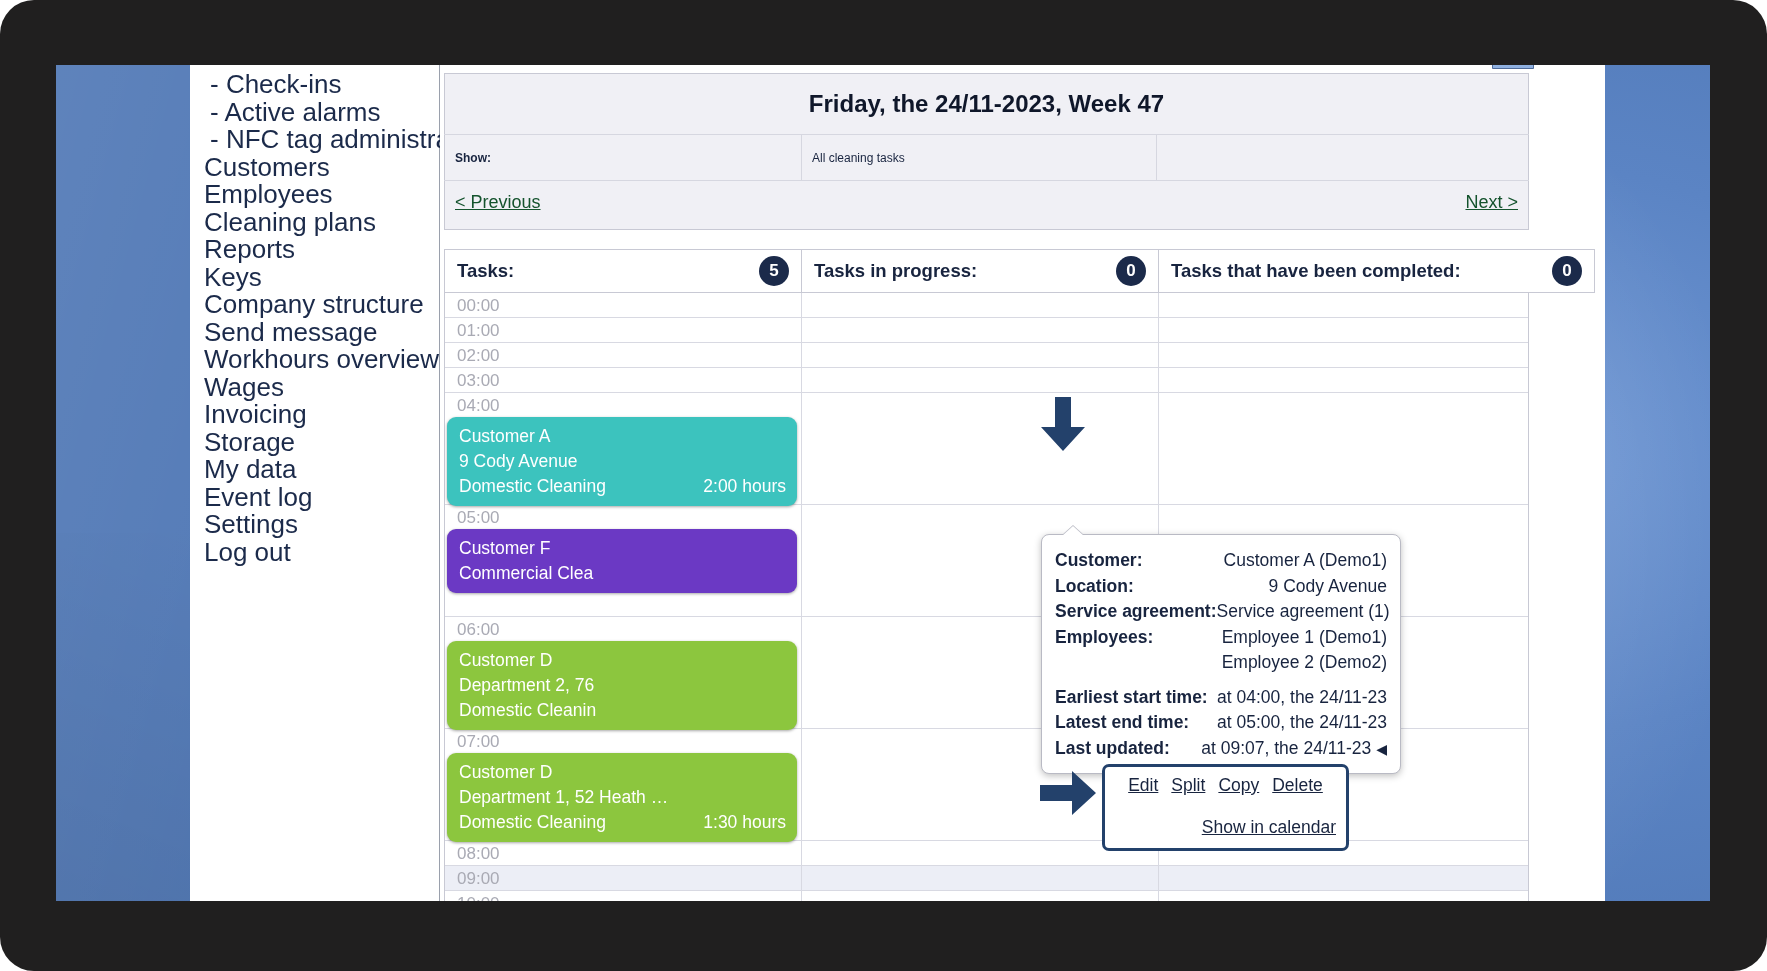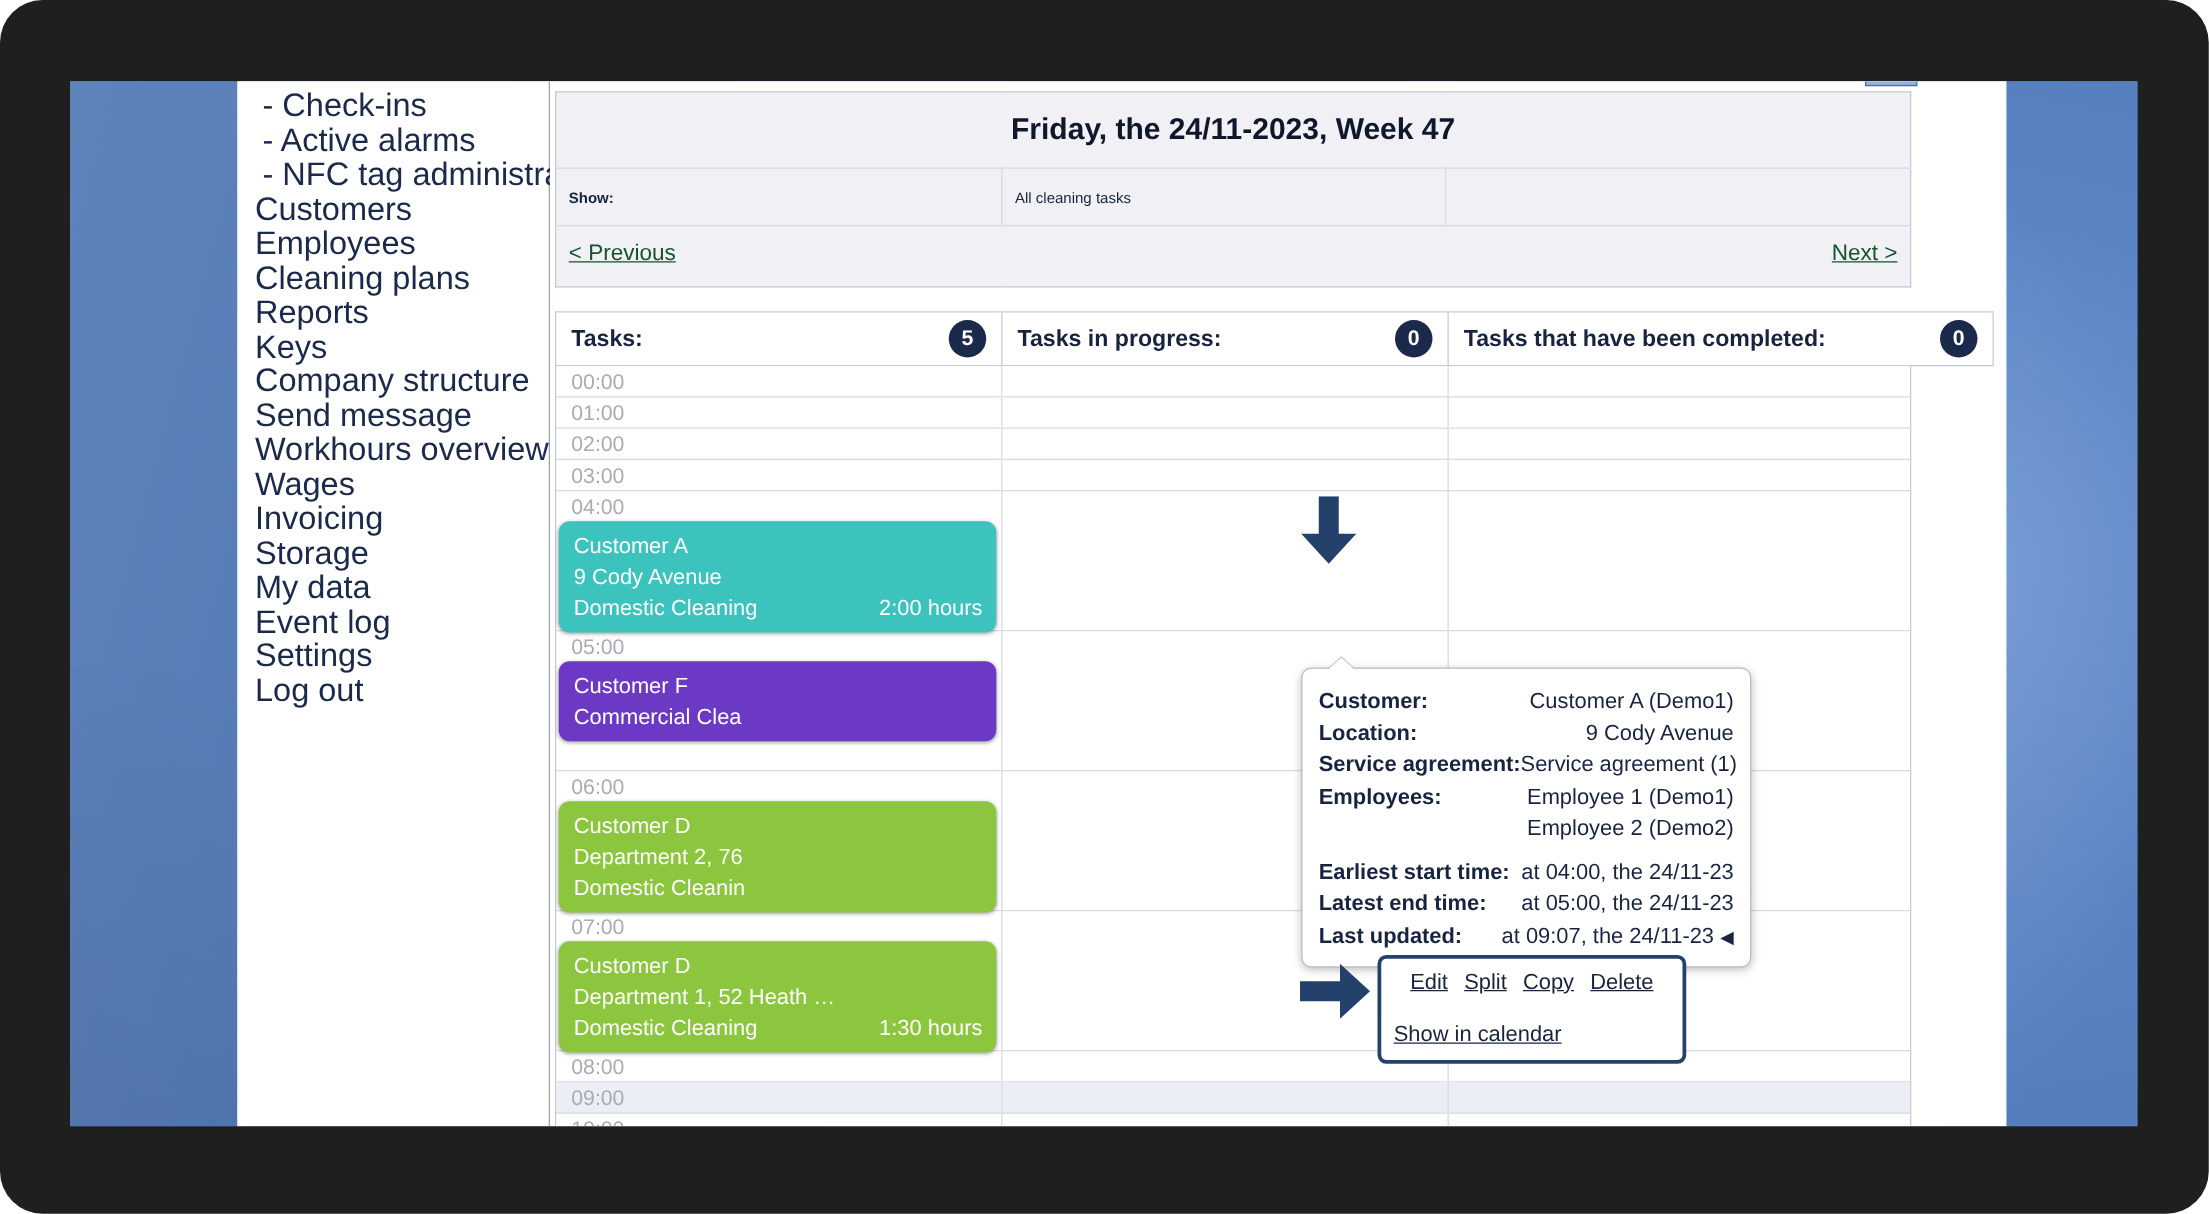--- a/index.html
+++ b/index.html
@@ -272,21 +272,21 @@
   
   #context-menu {
     position: absolute;
     left: 658px;
     top: 699px;
     width: 247px;
     background: #ffffff;
     border: 3px solid #23416b;
     border-radius: 7px;
     padding: 6px 10px 8px 10px;
-    text-align: left;
+    text-align: right;
     z-index: 60;
   }
   #context-menu .menu-top {
     display: flex;
     justify-content: center;
     gap: 13px;
   }
   .menu-link {
     font-size: 17.5px;
     color: #18243f;

